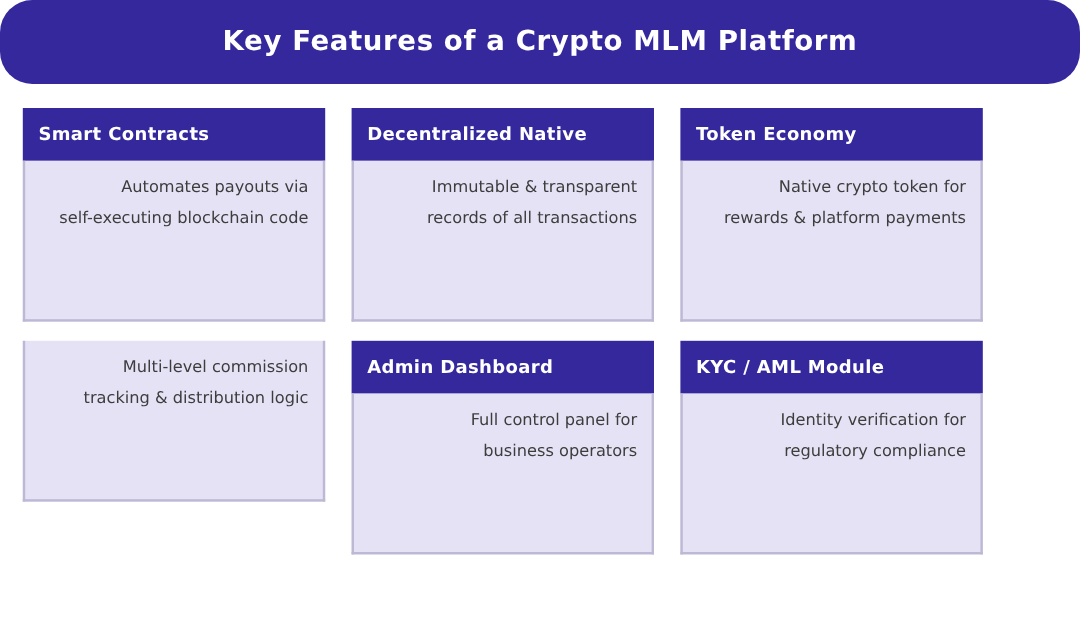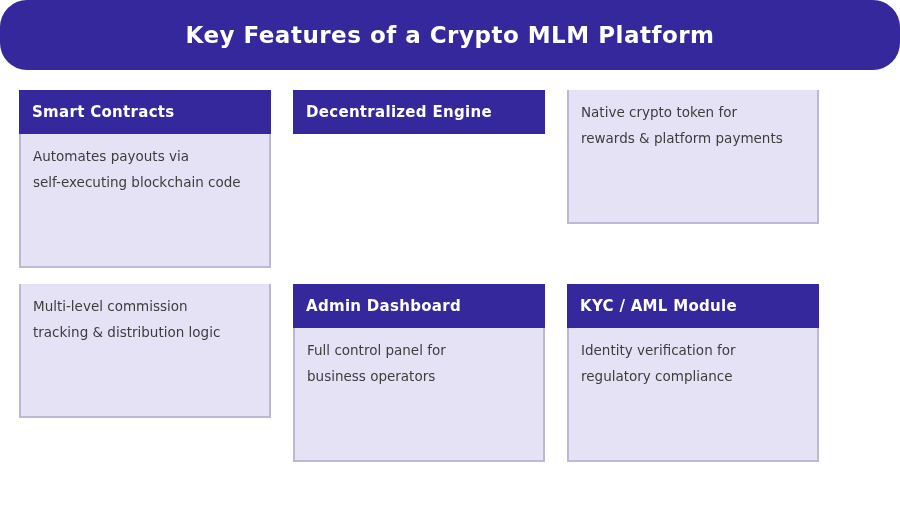--- a/index.html
+++ b/index.html
@@ -57,20 +57,21 @@
     background: var(--card-body-bg);
     border: 2px solid var(--card-border);
     border-top: none;
     padding: 9px 12px 0 12px;
   }
   .card-body p {
     color: var(--body-text);
     font-size: 13.5px;
     line-height: 26px;
     white-space: nowrap;
+    text-align: right;
   }
 </style>
 </head>
 <body>
 
 <div class="banner">
   <h1>Key Features of a Crypto MLM Platform</h1>
 </div>
 
 <div class="grid">
@@ -80,25 +81,32 @@
       <span class="card-title">Smart Contracts</span>
     </div>
     <div class="card-body">
       <p>Automates payouts via</p>
       <p>self-executing blockchain code</p>
     </div>
   </div>
 
   <div class="card">
     <div class="card-header">
-      <span class="card-title">Decentralized Engine</span>
+      <span class="card-title">Decentralized Native</span>
+    </div>
+    <div class="card-body">
+      <p>Immutable &amp; transparent</p>
+      <p>records of all transactions</p>
     </div>
   </div>
 
   <div class="card">
+    <div class="card-header">
+      <span class="card-title">Token Economy</span>
+    </div>
     <div class="card-body">
       <p>Native crypto token for</p>
       <p>rewards &amp; platform payments</p>
     </div>
   </div>
 
   <div class="card">
     <div class="card-body">
       <p>Multi-level commission</p>
       <p>tracking &amp; distribution logic</p>

